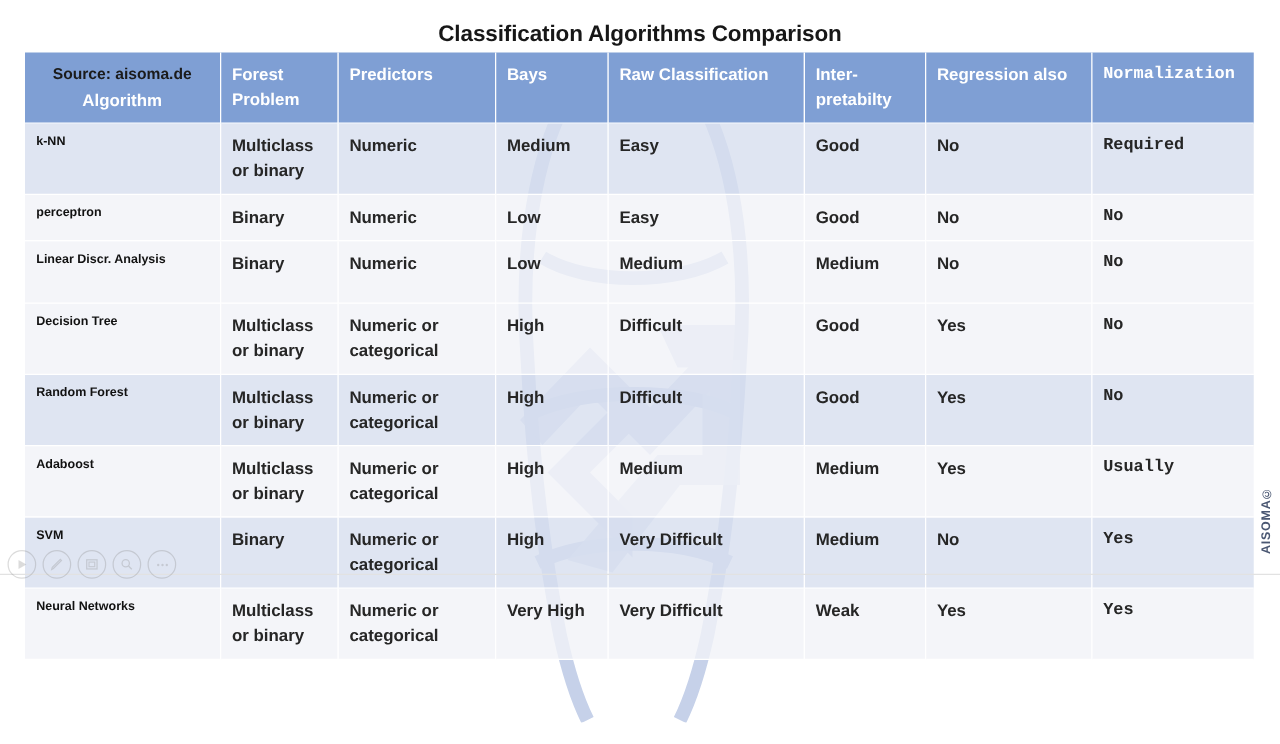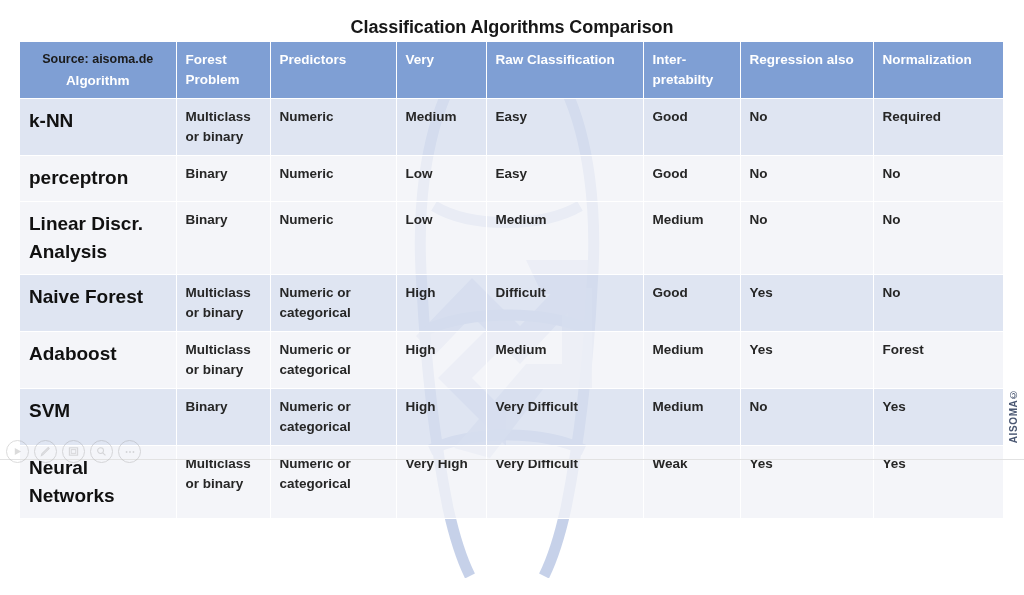--- a/index.html
+++ b/index.html
@@ -55,21 +55,21 @@
     box-sizing: border-box;
     text-align: left;
   }
   table.cmp th {
     background: #7F9FD4;
     color: #ffffff;
     font-weight: bold;
     height: 56px;
     font-size: 13.5px;
   }
-  table.cmp th:last-child, table.cmp td:last-child { border-right: none; }
+  table.cmp th:last-child, table.cmp td:last-child { border-right: none; font-family: Liberation Mono, monospace; }
 
   th.algo-head { padding-top: 6px; margin-left: 32px; }
   th.algo-head .src {
     display: block;
     text-align: center;
     font-size: 12.5px;
     color: #1b1b1b;
     font-weight: bold;
     margin-bottom: 2px;
   }
@@ -82,21 +82,21 @@
   tbody tr.band-a td { background: rgba(215,222,239,0.80); }
   tbody tr.band-b td { background: rgba(241,242,247,0.80); }
 
   tbody td {
     color: #262626;
     font-weight: bold;
   }
   tbody td.algo-cell {
     color: #111111;
     font-weight: bold;
-    font-size: 19px;
+    font-size: 10px;
   }
   tr.h1 td { height: 50px; }
   tr.h2 td { height: 32px; }
 
   
   #aisoma {
     position: absolute;
     right: 5px; bottom: 24px;
     z-index: 4;
     writing-mode: vertical-rl;
@@ -171,21 +171,21 @@
         <col style="width:130px">
       </colgroup>
       <thead>
         <tr>
           <th class="algo-head">
             <span class="src">Source: aisoma.de</span>
             <span class="algo">Algorithm</span>
           </th>
           <th>Forest Problem</th>
           <th>Predictors</th>
-          <th>Very</th>
+          <th>Bays</th>
           <th>Raw Classification</th>
           <th>Inter-pretabilty</th>
           <th>Regression also</th>
           <th>Normalization</th>
         </tr>
       </thead>
       <tbody>
           <tr class="band-a h1">
             <td class="algo-cell">k-NN</td>
             <td>Multiclass or binary</td>
@@ -209,39 +209,49 @@
           <tr class="band-b h1">
             <td class="algo-cell">Linear Discr. Analysis</td>
             <td>Binary</td>
             <td>Numeric</td>
             <td>Low</td>
             <td>Medium</td>
             <td>Medium</td>
             <td>No</td>
             <td>No</td>
           </tr>
-          <tr class="band-a h1">
-            <td class="algo-cell">Naive Forest</td>
+          <tr class="band-b h1">
+            <td class="algo-cell">Decision Tree</td>
             <td>Multiclass or binary</td>
             <td>Numeric or categorical</td>
             <td>High</td>
             <td>Difficult</td>
             <td>Good</td>
             <td>Yes</td>
             <td>No</td>
           </tr>
+          <tr class="band-a h1">
+            <td class="algo-cell">Random Forest</td>
+            <td>Multiclass or binary</td>
+            <td>Numeric or categorical</td>
+            <td>High</td>
+            <td>Difficult</td>
+            <td>Good</td>
+            <td>Yes</td>
+            <td>No</td>
+          </tr>
           <tr class="band-b h1">
             <td class="algo-cell">Adaboost</td>
             <td>Multiclass or binary</td>
             <td>Numeric or categorical</td>
             <td>High</td>
             <td>Medium</td>
             <td>Medium</td>
             <td>Yes</td>
-            <td>Forest</td>
+            <td>Usually</td>
           </tr>
           <tr class="band-a h1">
             <td class="algo-cell">SVM</td>
             <td>Binary</td>
             <td>Numeric or categorical</td>
             <td>High</td>
             <td>Very Difficult</td>
             <td>Medium</td>
             <td>No</td>
             <td>Yes</td>

